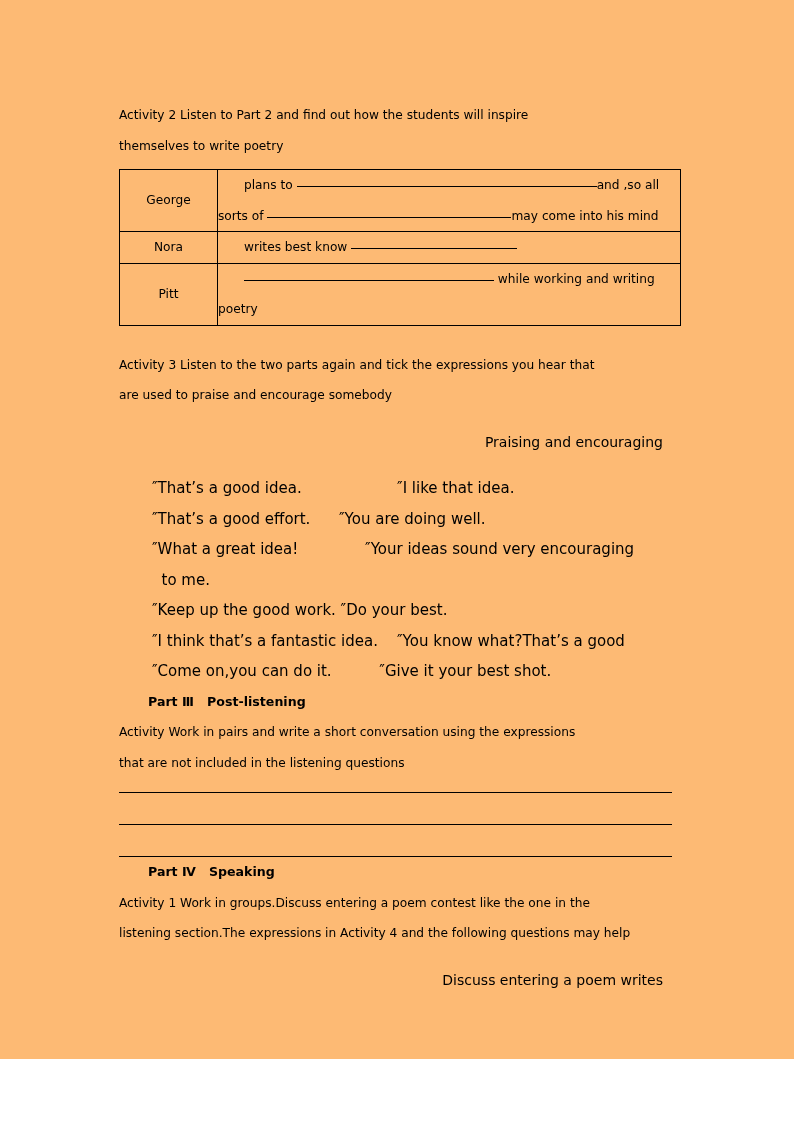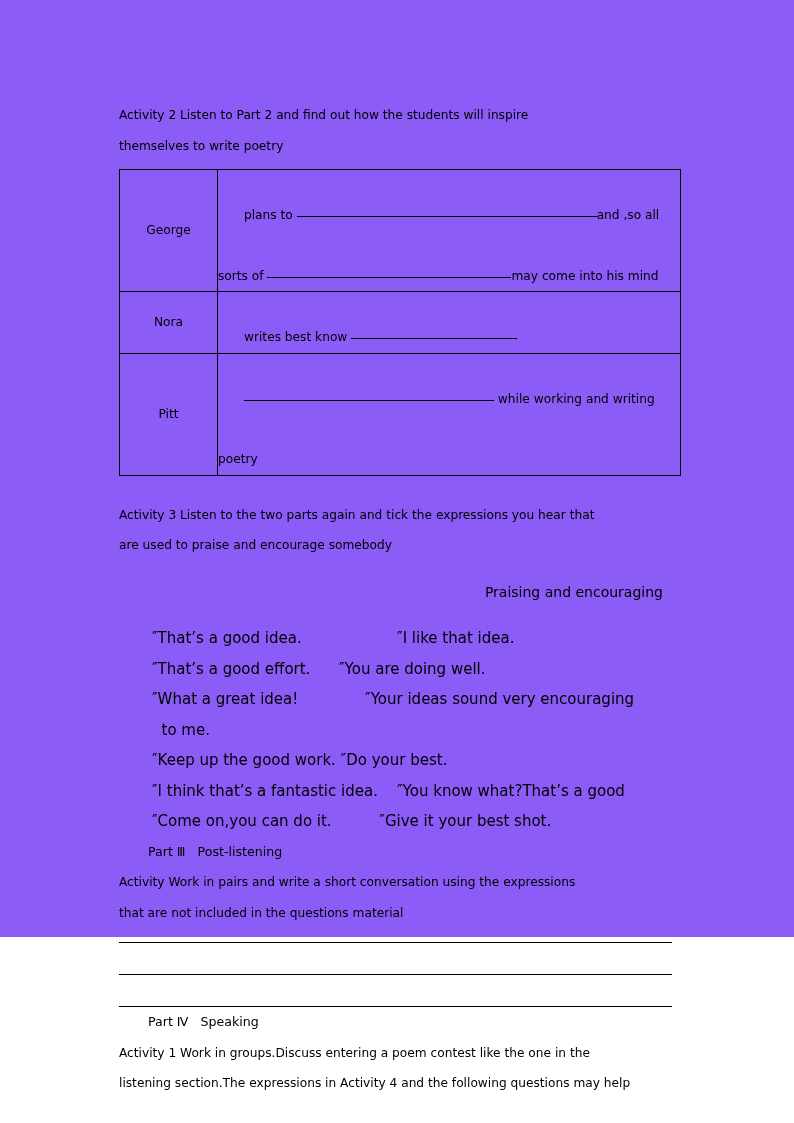--- a/index.html
+++ b/index.html
@@ -12,22 +12,22 @@
     height: 1123px;
     font-family: "DejaVu Sans", sans-serif;
     color: #000000;
     position: relative;
     overflow: hidden;
   }
   .page {
     position: absolute;
     left: 0; top: 0;
     width: 794px;
-    height: 937px;
-    background: #8b5cf6;
+    height: 1059px;
+    background: #fdba74;
   }
   .content {
     position: absolute;
     left: 119px;
     top: 100px;
     width: 560px;
   }
 
   
   .para {
@@ -68,21 +68,20 @@
   }
   td.body-cell {
     width: 462px;
     padding-left: 4px;
     padding-right: 1px;
     vertical-align: middle;
     text-align: left;
   }
   .cell-inner {
     display: block;
-    margin-top: 30px;
   }
   .row-george .cell-inner { padding: 0; }
 
   
   .blank {
     display: inline-block;
     border-bottom: 1px solid #000000;
     vertical-align: 2px;
     height: 12px;
   }
@@ -108,21 +107,21 @@
     height: 0;
     border-top: 1.4px solid #000000;
     margin: 0;
   }
   .rule-block { padding-top: 14px; }
   .rule-gap { height: 31px; }
 
   
   .part-head {
     font-size: 12.6px;
-    font-weight: normal;
+    font-weight: bold;
     line-height: 30.5px;
     margin: 0;
     padding-left: 29px;
     white-space: pre;
   }
 </style>
 </head>
 <body>
 
 <div class="page">
@@ -169,21 +168,21 @@
     <div class="expr-line">″That’s a good effort.      ″You are doing well.</div>
     <div class="expr-line">″What a great idea!              ″Your ideas sound very encouraging</div>
     <div class="expr-line">  to me.</div>
     <div class="expr-line">″Keep up the good work. ″Do your best.</div>
     <div class="expr-line">″I think that’s a fantastic idea.    ″You know what?That’s a good</div>
     <div class="expr-line">″Come on,you can do it.          ″Give it your best shot.</div>
 
     <div class="part-head">Part Ⅲ   Post-listening</div>
 
     <div class="para">Activity     Work  in  pairs  and  write  a  short  conversation  using  the  expressions</div>
-    <div class="para">that are not included in the questions material</div>
+    <div class="para">that are not included in the listening questions</div>
 
     <div class="rule-block">
       <div class="writeline"></div>
       <div class="rule-gap"></div>
       <div class="writeline"></div>
       <div class="rule-gap"></div>
       <div class="writeline"></div>
     </div>
 
     <div class="part-head">Part Ⅳ   Speaking</div>

